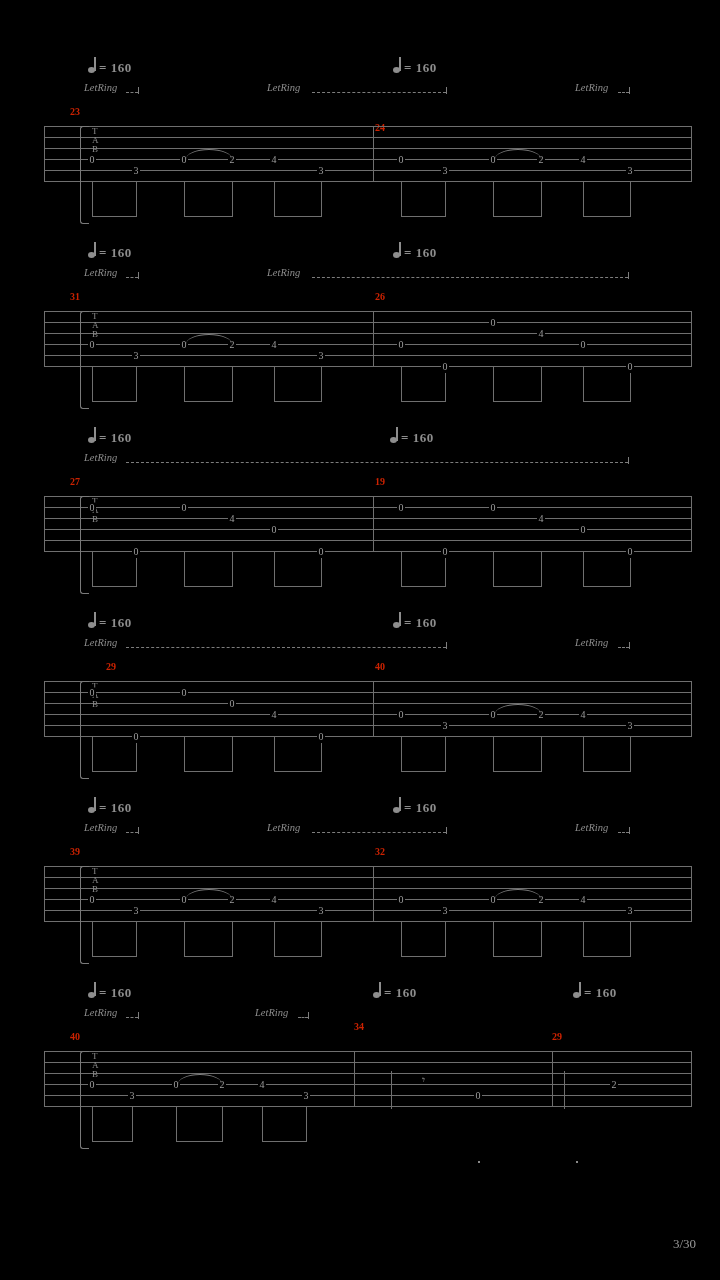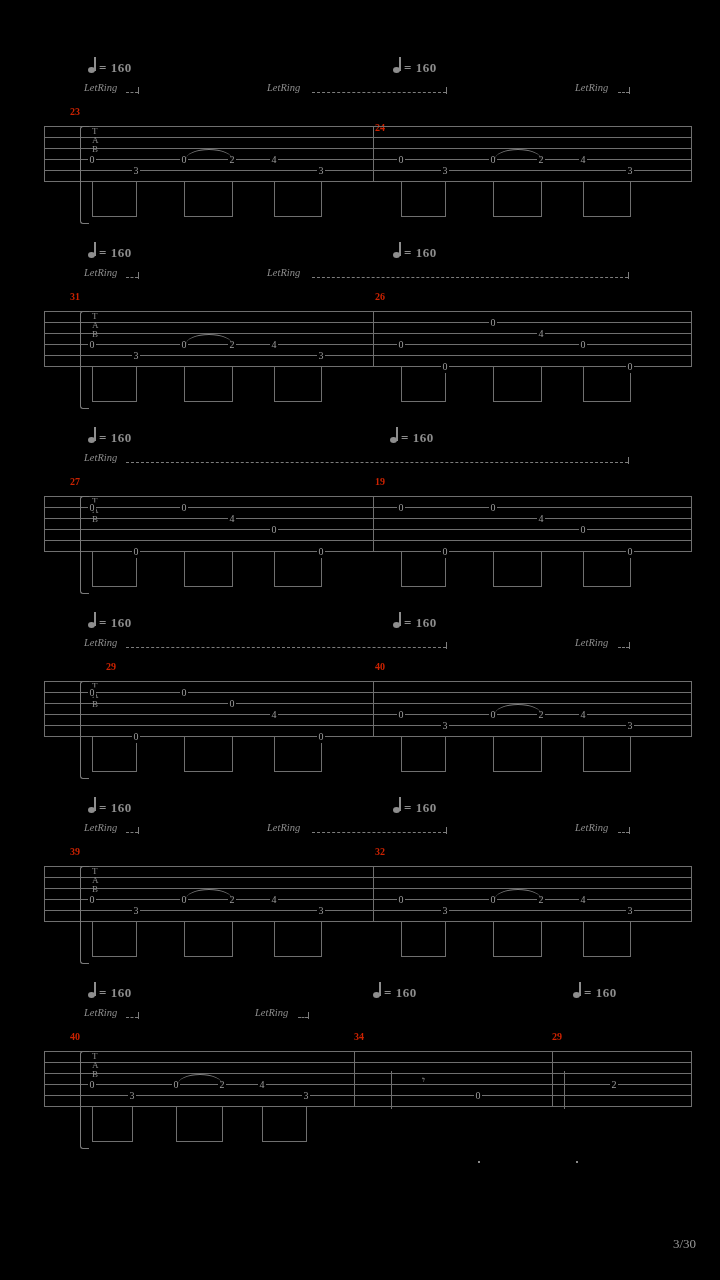--- a/index.html
+++ b/index.html
@@ -549,21 +549,21 @@
       <div class="letring" style="left:84px; top:26px;">LetRing</div>
       <div class="lrline" style="left:126px; top:36px; width:12px;"></div>
       <div class="lrend" style="left:138px; top:31px;"></div>
 
       <div class="letring" style="left:255px; top:26px;">LetRing</div>
       <div class="lrline" style="left:298px; top:36px; width:10px;"></div>
       <div class="lrend" style="left:308px; top:31px;"></div>
     </div>
 
     <div class="measnum" style="left:70px; top:50px;">40</div>
-    <div class="measnum" style="left:354px; top:50px;">34</div>
+    <div class="measnum" style="left:354px; top:40px;">34</div>
     <div class="measnum" style="left:552px; top:50px;">29</div>
 
     <div class="staff" style="top:70px;">
       <div class="sline" style="top:0px;"></div>
       <div class="sline" style="top:11px;"></div>
       <div class="sline" style="top:22px;"></div>
       <div class="sline" style="top:33px;"></div>
       <div class="sline" style="top:44px;"></div>
       <div class="sline" style="top:55px;"></div>
       <div class="barline" style="left:0px; top:0px; height:55px;"></div>

